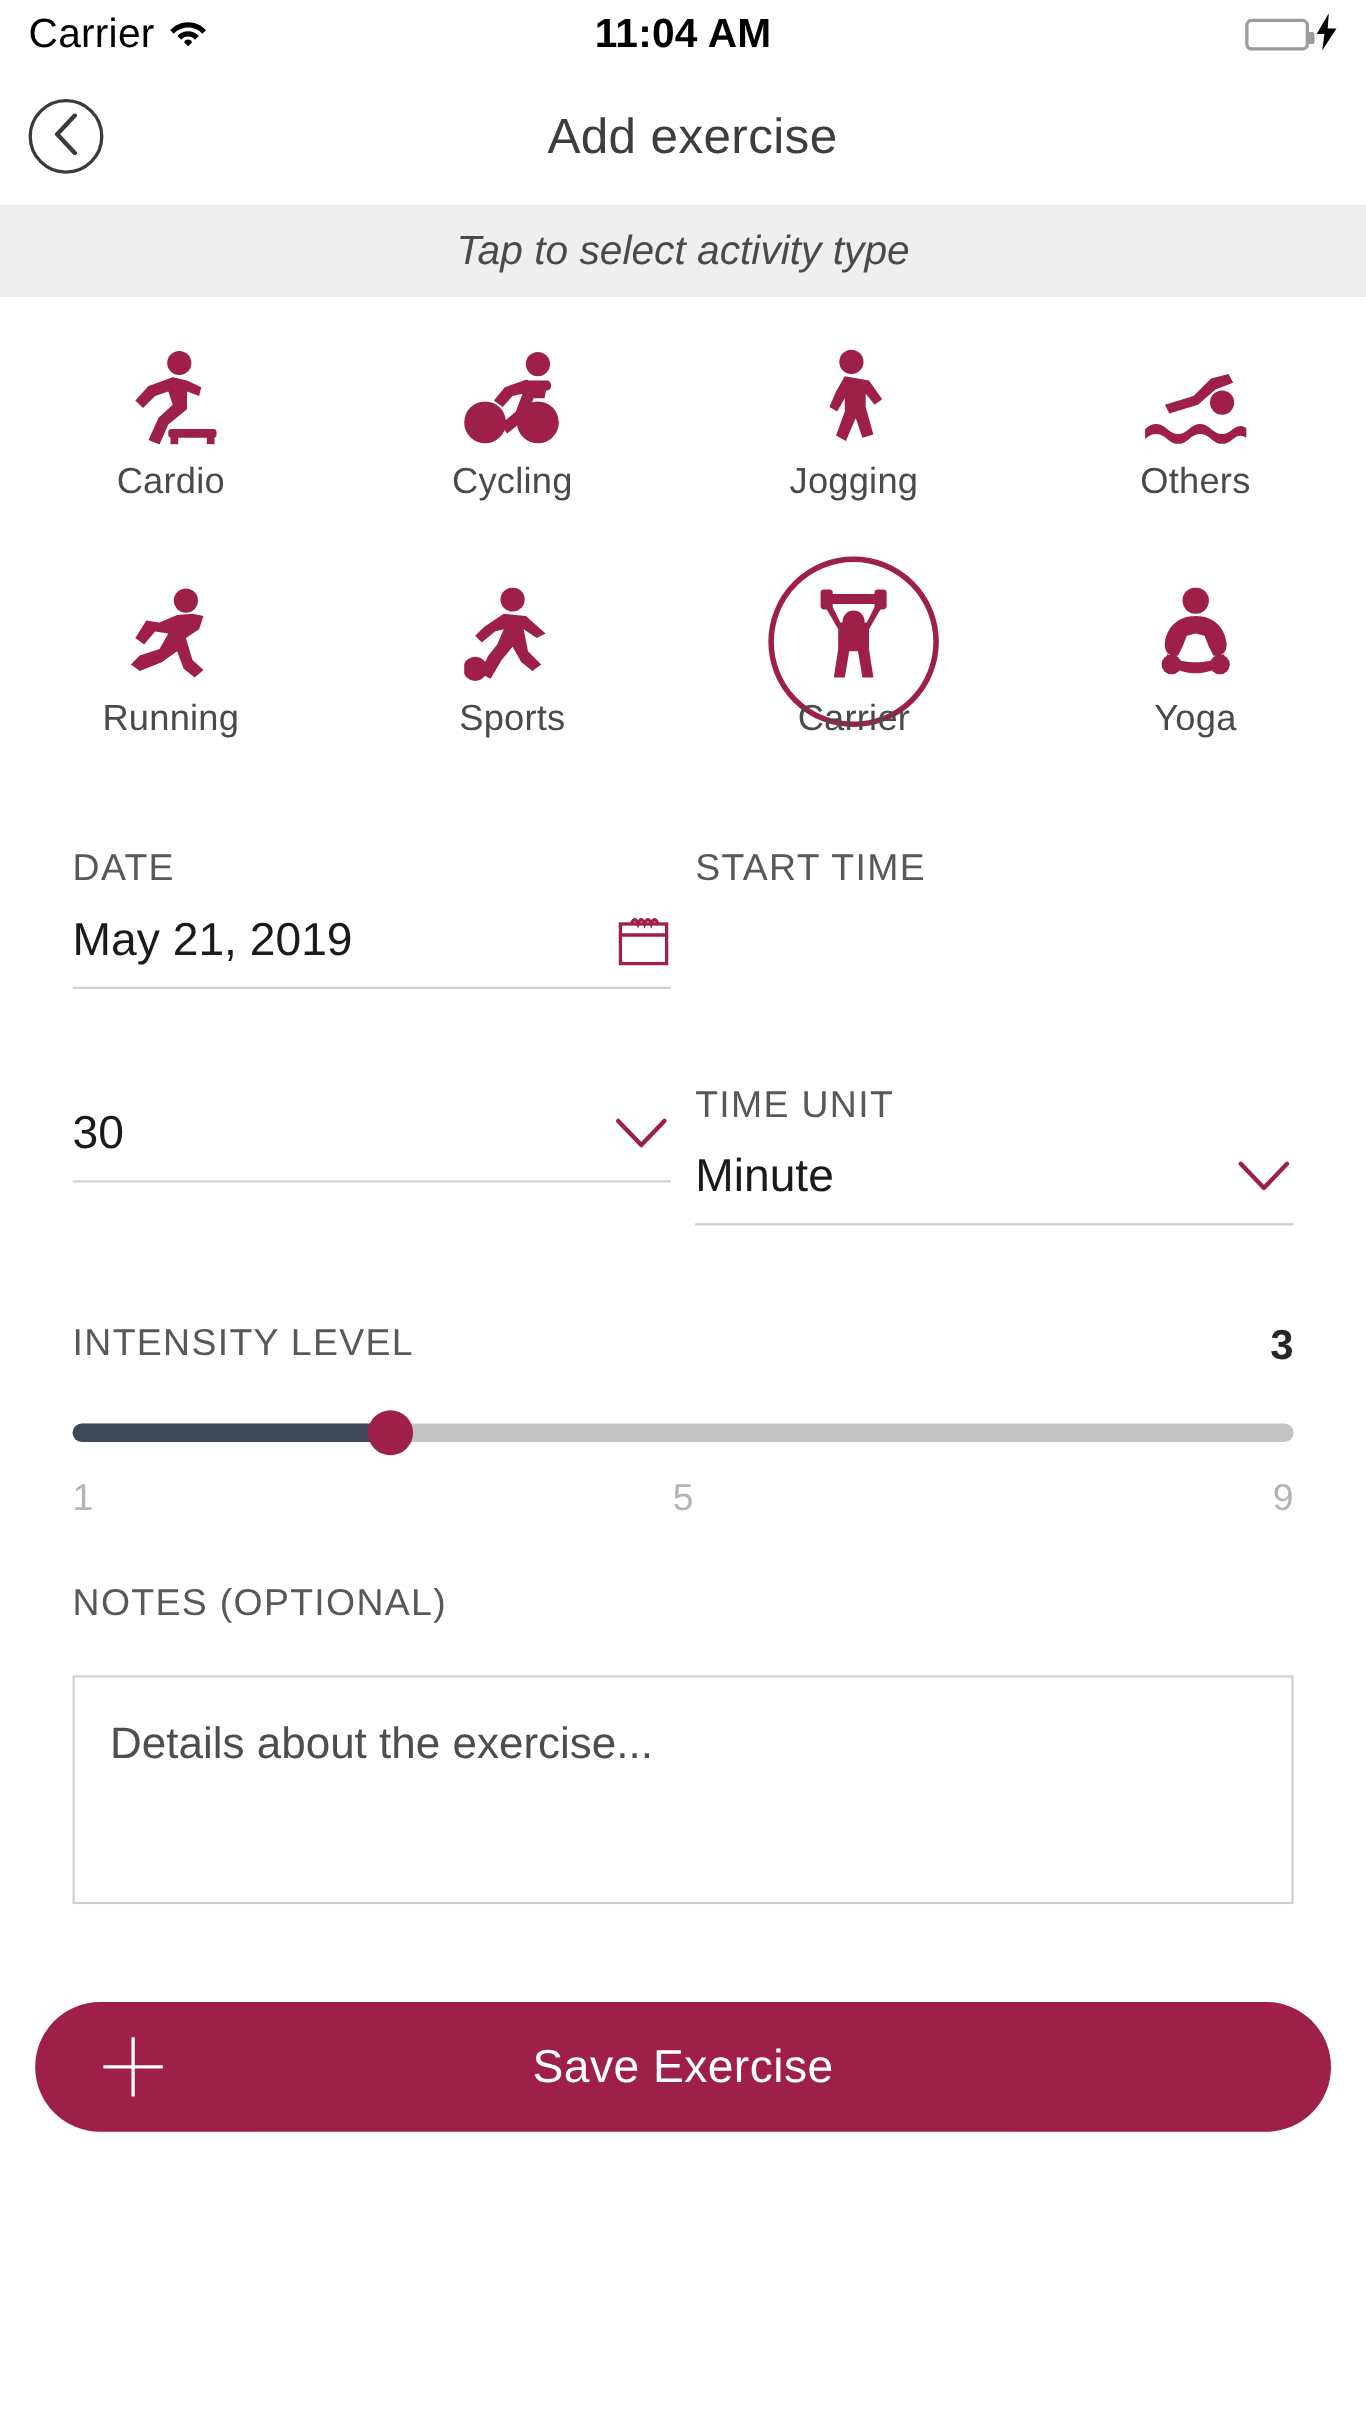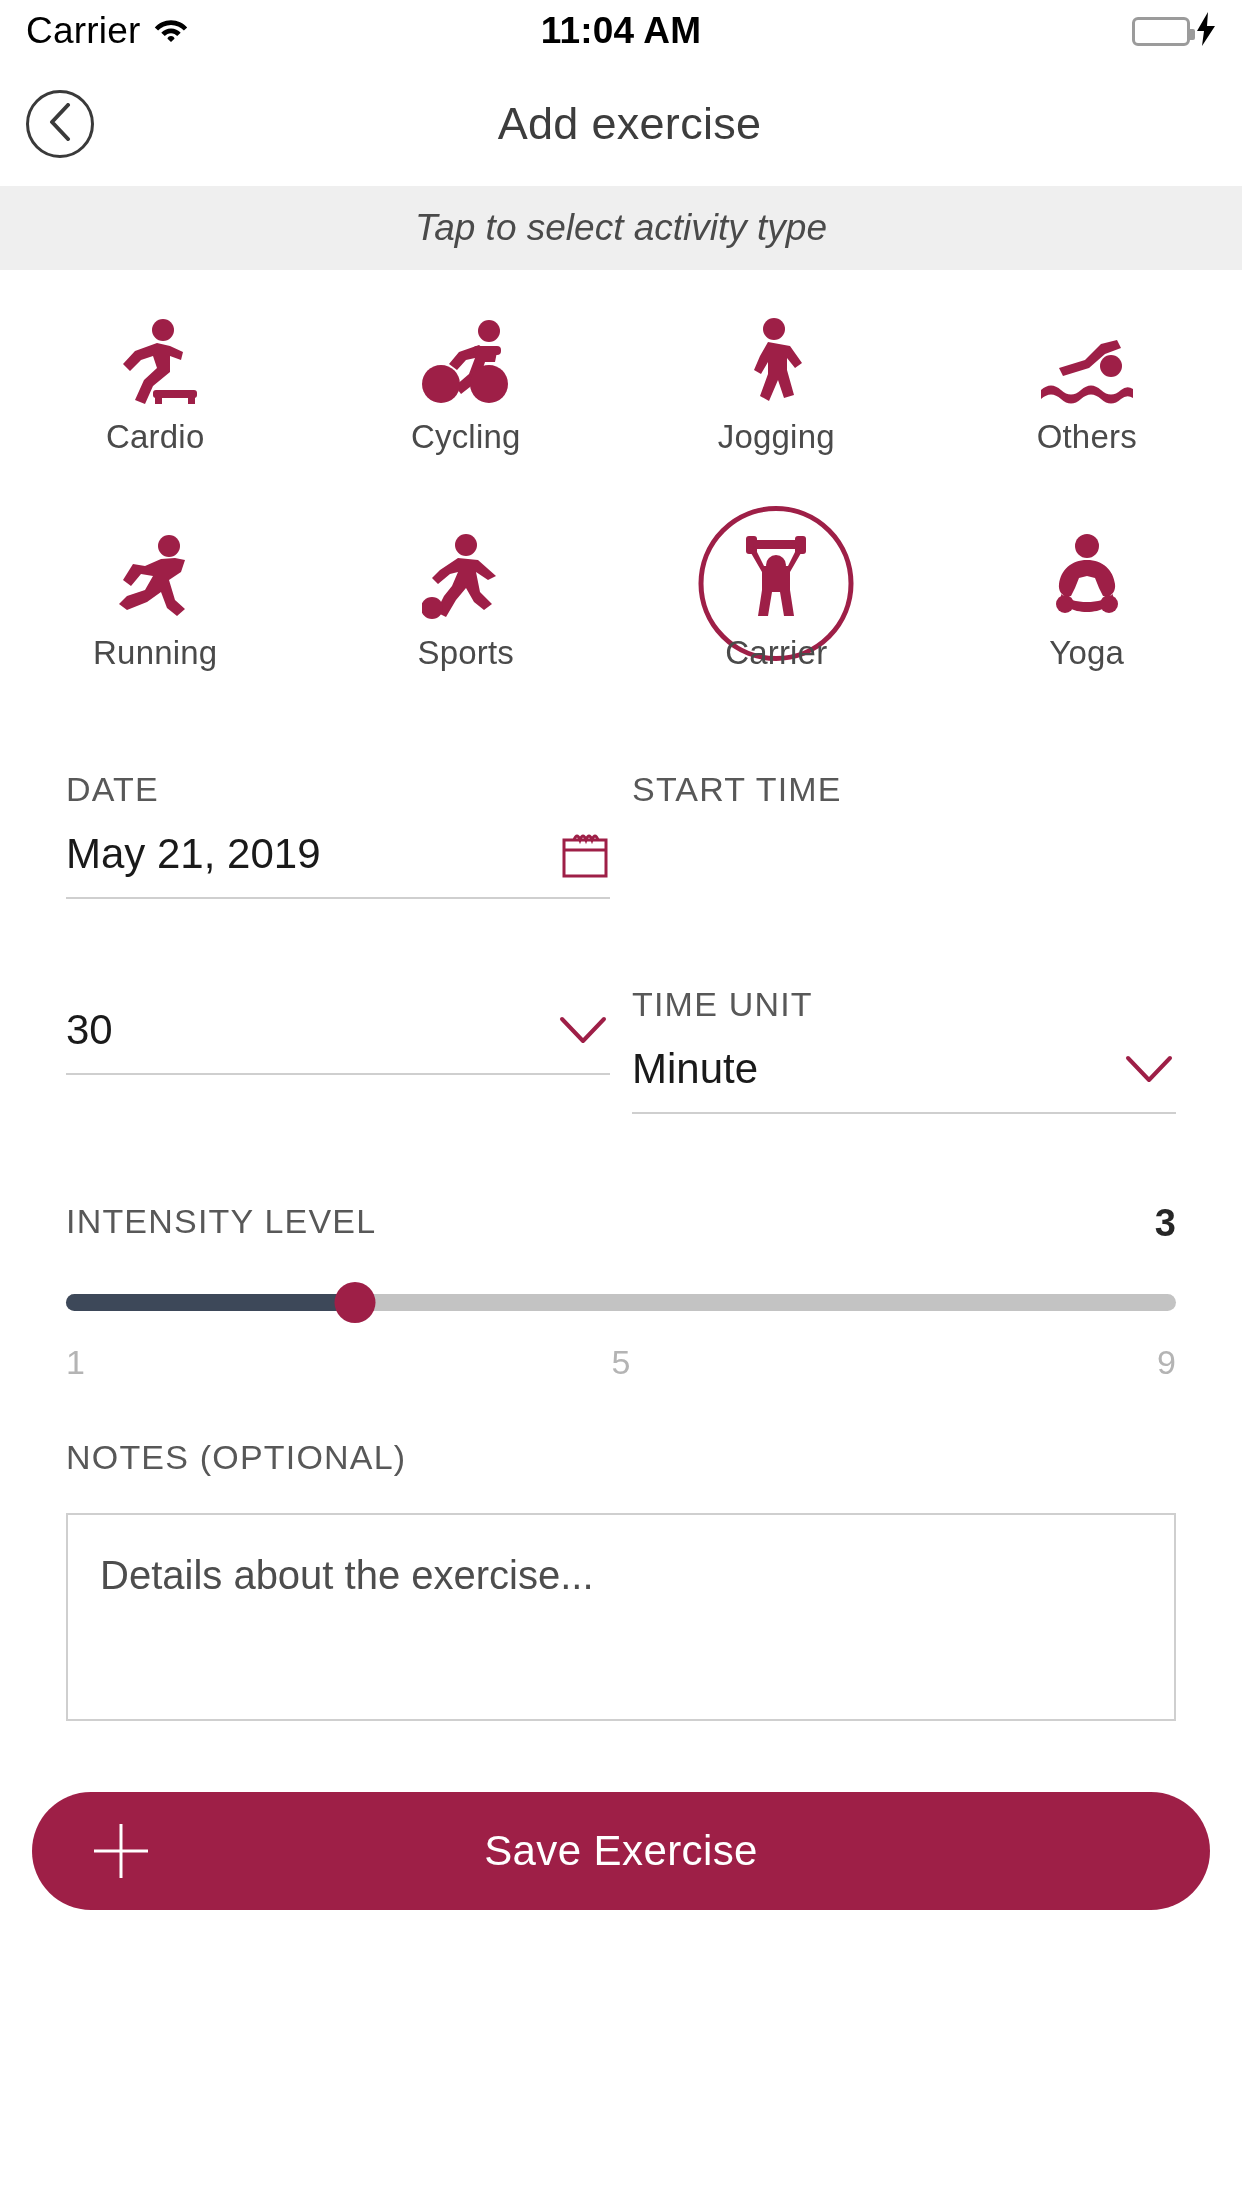--- a/index.html
+++ b/index.html
@@ -120,27 +120,27 @@
     font-size:34px; color:#b4b4b4; font-weight:300;
   }
 
   
   .notes { padding: 56px 66px 0 66px; }
   .notes-label {
     font-size:34px; color:#585858; letter-spacing:1.2px; font-weight:300;
     text-transform:uppercase;
   }
   .notes-box {
-    margin-top:36px; height:208px; border:2px solid #cfcfcf;
+    margin-top:46px; height:208px; border:2px solid #cfcfcf;
     padding:38px 32px; background:#fff;
   }
   .notes-placeholder { font-size:40px; color:#4d4d4d; font-weight:300; }
 
   
-  .save-wrap { position:absolute; left:0; right:0; bottom:78px; padding:0 32px; }
+  .save-wrap { position:absolute; left:0; right:0; bottom:50px; padding:0 32px; }
   .save-btn {
     height:118px; border-radius:59px; background:#9e1f47;
     display:flex; align-items:center; position:relative; border:none; width:100%;
     cursor:pointer;
   }
   .save-plus { position:absolute; left:58px; width:62px; height:62px; }
   .save-label {
     width:100%; text-align:center; color:#ffffff; font-size:42px; font-weight:300;
     letter-spacing:.4px;
   }

